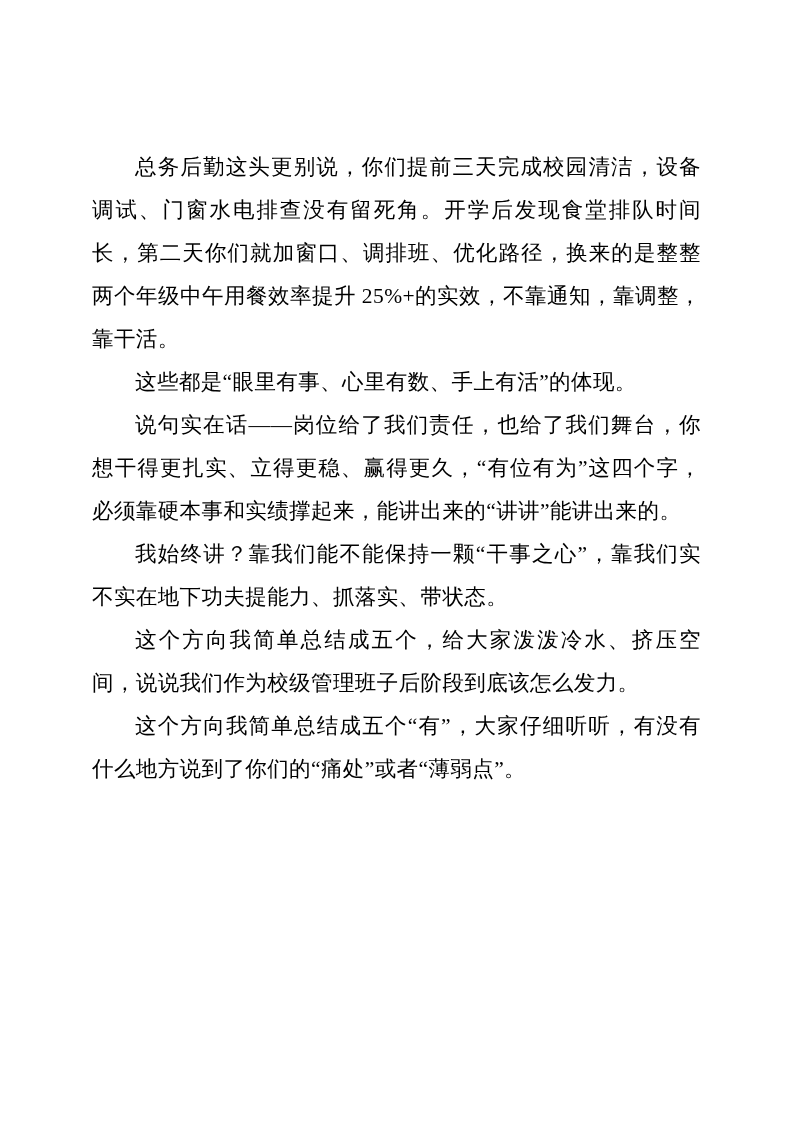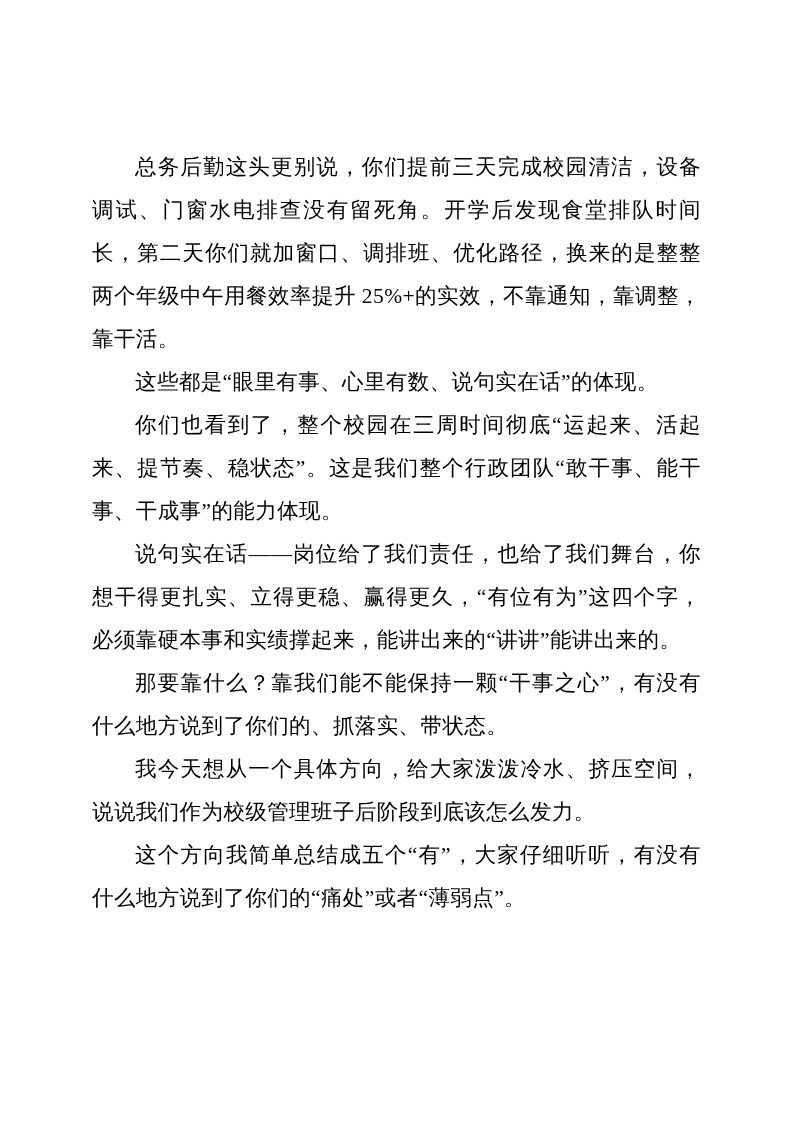--- a/index.html
+++ b/index.html
@@ -35,20 +35,19 @@
     text-indent: 2em;
     white-space: normal;
   }
 </style>
 </head>
 <body>
 
 <div class="page">
   <div class="doc-body">
     <p class="para">总务后勤这头更别说，你们提前三天完成校园清洁，设备调试、门窗水电排查没有留死角。开学后发现食堂排队时间长，第二天你们就加窗口、调排班、优化路径，换来的是整整两个年级中午用餐效率提升 25%+的实效，不靠通知，靠调整，靠干活。</p>
-    <p class="para">这些都是“眼里有事、心里有数、说句实在话”的体现。</p>
-    <p class="para">你们也看到了，整个校园在三周时间彻底“运起来、活起来、提节奏、稳状态”。这是我们整个行政团队“敢干事、能干事、干成事”的能力体现。</p>
+    <p class="para">这些都是“眼里有事、心里有数、手上有活”的体现。</p>
     <p class="para">说句实在话——岗位给了我们责任，也给了我们舞台，你想干得更扎实、立得更稳、赢得更久，“有位有为”这四个字，必须靠硬本事和实绩撑起来，能讲出来的“讲讲”能讲出来的。</p>
-    <p class="para">那要靠什么？靠我们能不能保持一颗“干事之心”，有没有什么地方说到了你们的、抓落实、带状态。</p>
-    <p class="para">我今天想从一个具体方向，给大家泼泼冷水、挤压空间，说说我们作为校级管理班子后阶段到底该怎么发力。</p>
+    <p class="para">我始终讲？靠我们能不能保持一颗“干事之心”，靠我们实不实在地下功夫提能力、抓落实、带状态。</p>
+    <p class="para">这个方向我简单总结成五个，给大家泼泼冷水、挤压空间，说说我们作为校级管理班子后阶段到底该怎么发力。</p>
     <p class="para">这个方向我简单总结成五个“有”，大家仔细听听，有没有什么地方说到了你们的“痛处”或者“薄弱点”。</p>
   </div>
 </div>
 
 </body></html>

